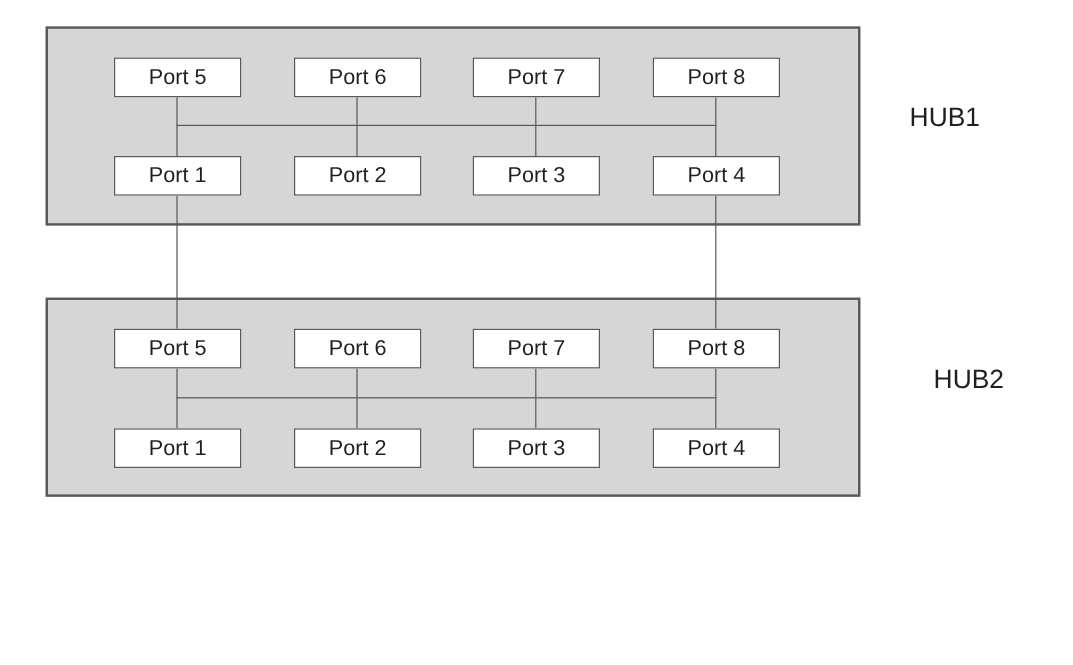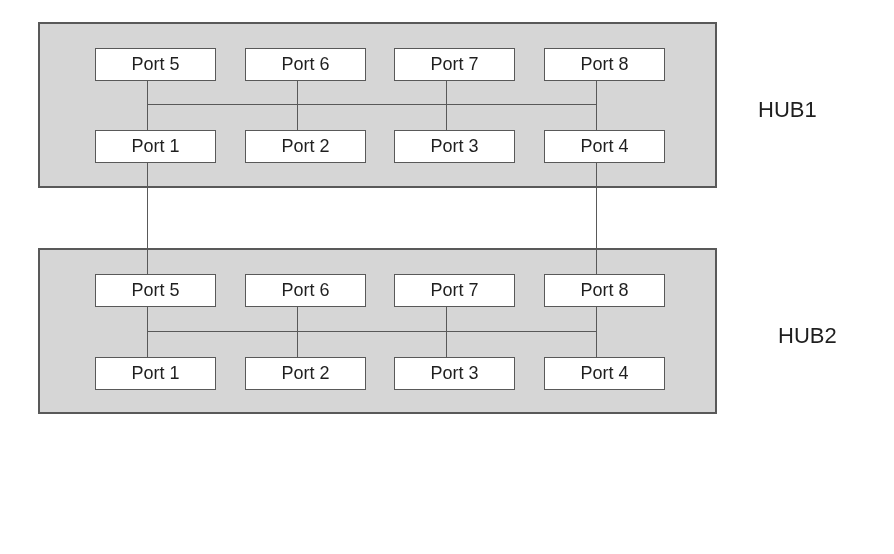--- a/index.html
+++ b/index.html
@@ -29,21 +29,21 @@
     width:1px;
     background:var(--line-color);
   }
   .hline{
     position:absolute;
     height:1px;
     background:var(--line-color);
   }
   .port{
     position:absolute;
-    width:121px;height:33px;
+    width:106px;height:33px;
     box-sizing:border-box;
     background:var(--box-fill);
     border:1px solid var(--line-color);
     display:flex;align-items:center;justify-content:center;
     font-size:18px;
     color:var(--text-color);
     white-space:nowrap;
   }
   .hub-label{
     position:absolute;
@@ -96,17 +96,17 @@
   <div class="port" style="left:95px;top:274px;">Port 5</div>
   <div class="port" style="left:245px;top:274px;">Port 6</div>
   <div class="port" style="left:394px;top:274px;">Port 7</div>
   <div class="port" style="left:544px;top:274px;">Port 8</div>
 
   <div class="port" style="left:95px;top:357px;">Port 1</div>
   <div class="port" style="left:245px;top:357px;">Port 2</div>
   <div class="port" style="left:394px;top:357px;">Port 3</div>
   <div class="port" style="left:544px;top:357px;">Port 4</div>
 
-  <div class="hub-label" style="left:758px;top:99px;">HUB1</div>
-  <div class="hub-label" style="left:778px;top:325px;">HUB2</div>
+  <div class="hub-label" style="left:758px;top:87px;">HUB1</div>
+  <div class="hub-label" style="left:778px;top:305px;">HUB2</div>
 
 
 </div>
 
 </body></html>

